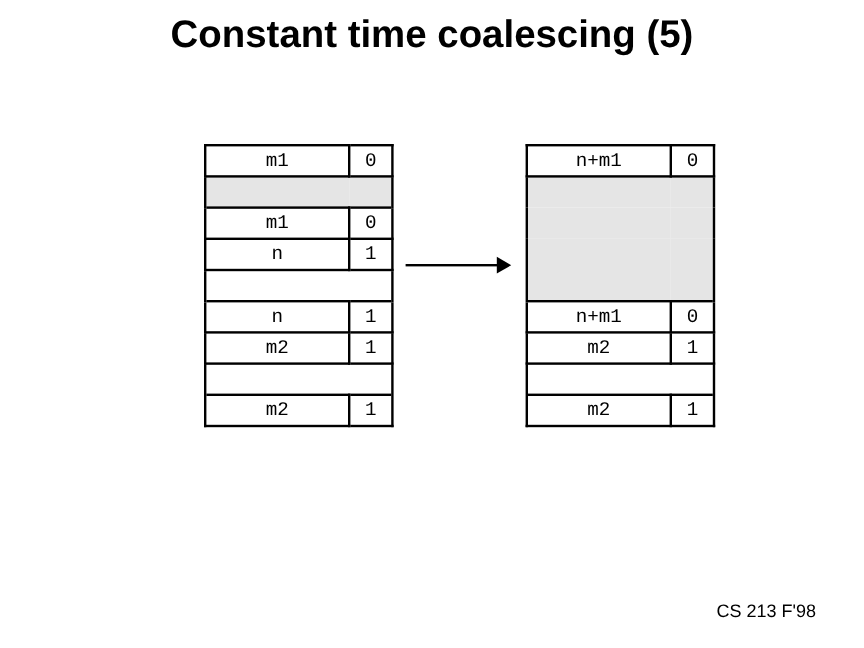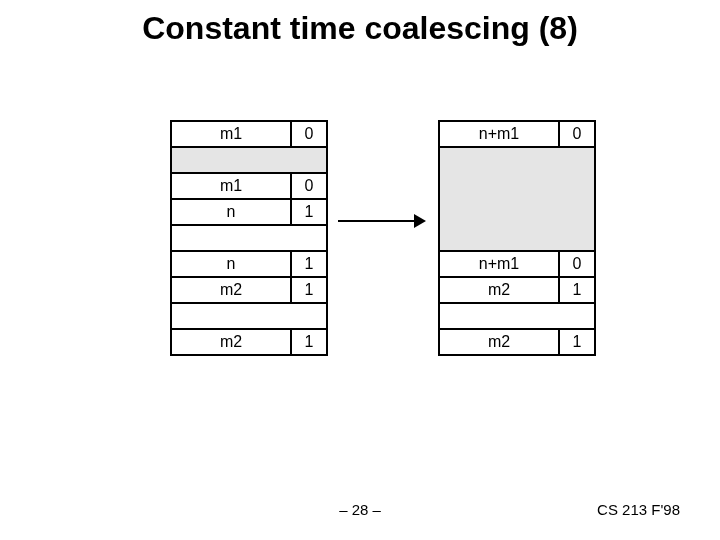--- a/index.html
+++ b/index.html
@@ -3,21 +3,21 @@
 <meta charset="utf-8">
 <style>
   * { box-sizing: border-box; margin: 0; padding: 0; }
   html, body { width: 720px; height: 540px; background: #fff; font-family: Arial, Helvetica, sans-serif; }
   .slide { position: relative; width: 720px; height: 540px; }
   .title { position: absolute; top: 10px; left: 0; right: 0; text-align: center; font-size: 32px; font-family: Arial, Helvetica, sans-serif; font-weight: bold; color: #000; }
 
   .diagram { position: absolute; top: 120px; left: 170px; width: 430px; height: 240px; }
 
   .block-tbl { border-collapse: collapse; }
-  .block-tbl td { border: 2px solid #000; text-align: center; font-family: Liberation Sans, sans-serif; font-size: 16px; font-weight: normal; color: #000; height: 26px; padding: 0; }
+  .block-tbl td { border: 2px solid #000; text-align: center; font-family: Liberation Mono, monospace; font-size: 16px; font-weight: normal; color: #000; height: 26px; padding: 0; }
   .col-main { width: 120px; }
   .col-bit  { width: 36px; }
 
   .gap { height: 24px; }
   .gap td { border-left: 2px solid #000; border-right: 2px solid #000; border-top: none; border-bottom: none; }
 
   .shade td { background: #e5e5e5; }
 
   .left-tbl  { position: absolute; top: 0; left: 0; }
   .right-tbl { position: absolute; top: 0; left: 268px; padding-left: 44px; }
@@ -27,21 +27,21 @@
   .arrow .head { position: absolute; top: 2px; left: 76px; width: 0; height: 0; border-top: 7px solid transparent; border-bottom: 7px solid transparent; border-left: 12px solid #000; }
 
   .footer-left  { position: absolute; left: 25px;  bottom: 22px; font-family: "Courier New", Courier, monospace; font-size: 15px; color: #000; }
   .footer-mid   { position: absolute; left: 0; right: 0; bottom: 22px; text-align: center; font-family: Arial, Helvetica, sans-serif; font-size: 15px; color: #000; }
   .footer-right { position: absolute; right: 40px; bottom: 22px; font-family: Arial, Helvetica, sans-serif; font-size: 15px; color: #000; margin-left: 28px; }
 </style>
 </head>
 <body>
 
 <div class="slide">
-  <div class="title">Constant time coalescing (8)</div>
+  <div class="title">Constant time coalescing (5)</div>
 
   <div class="diagram">
     <table class="block-tbl left-tbl">
       <tbody id="left-tbody">
           <tr>
             <td class="col-main">m1</td>
             <td class="col-bit">0</td>
           </tr>
           <tr class="shade gap">
             <td class="col-main" style="border-right: none;"></td>
@@ -118,15 +118,14 @@
             <td class="col-bit" style="border-left: none;"></td>
           </tr>
           <tr>
             <td class="col-main">m2</td>
             <td class="col-bit">1</td>
           </tr>
         </tbody>
     </table>
   </div>
 
-  <div class="footer-mid">– 28 –</div>
   <div class="footer-right">CS 213 F'98</div>
 </div>
 
 </body></html>

